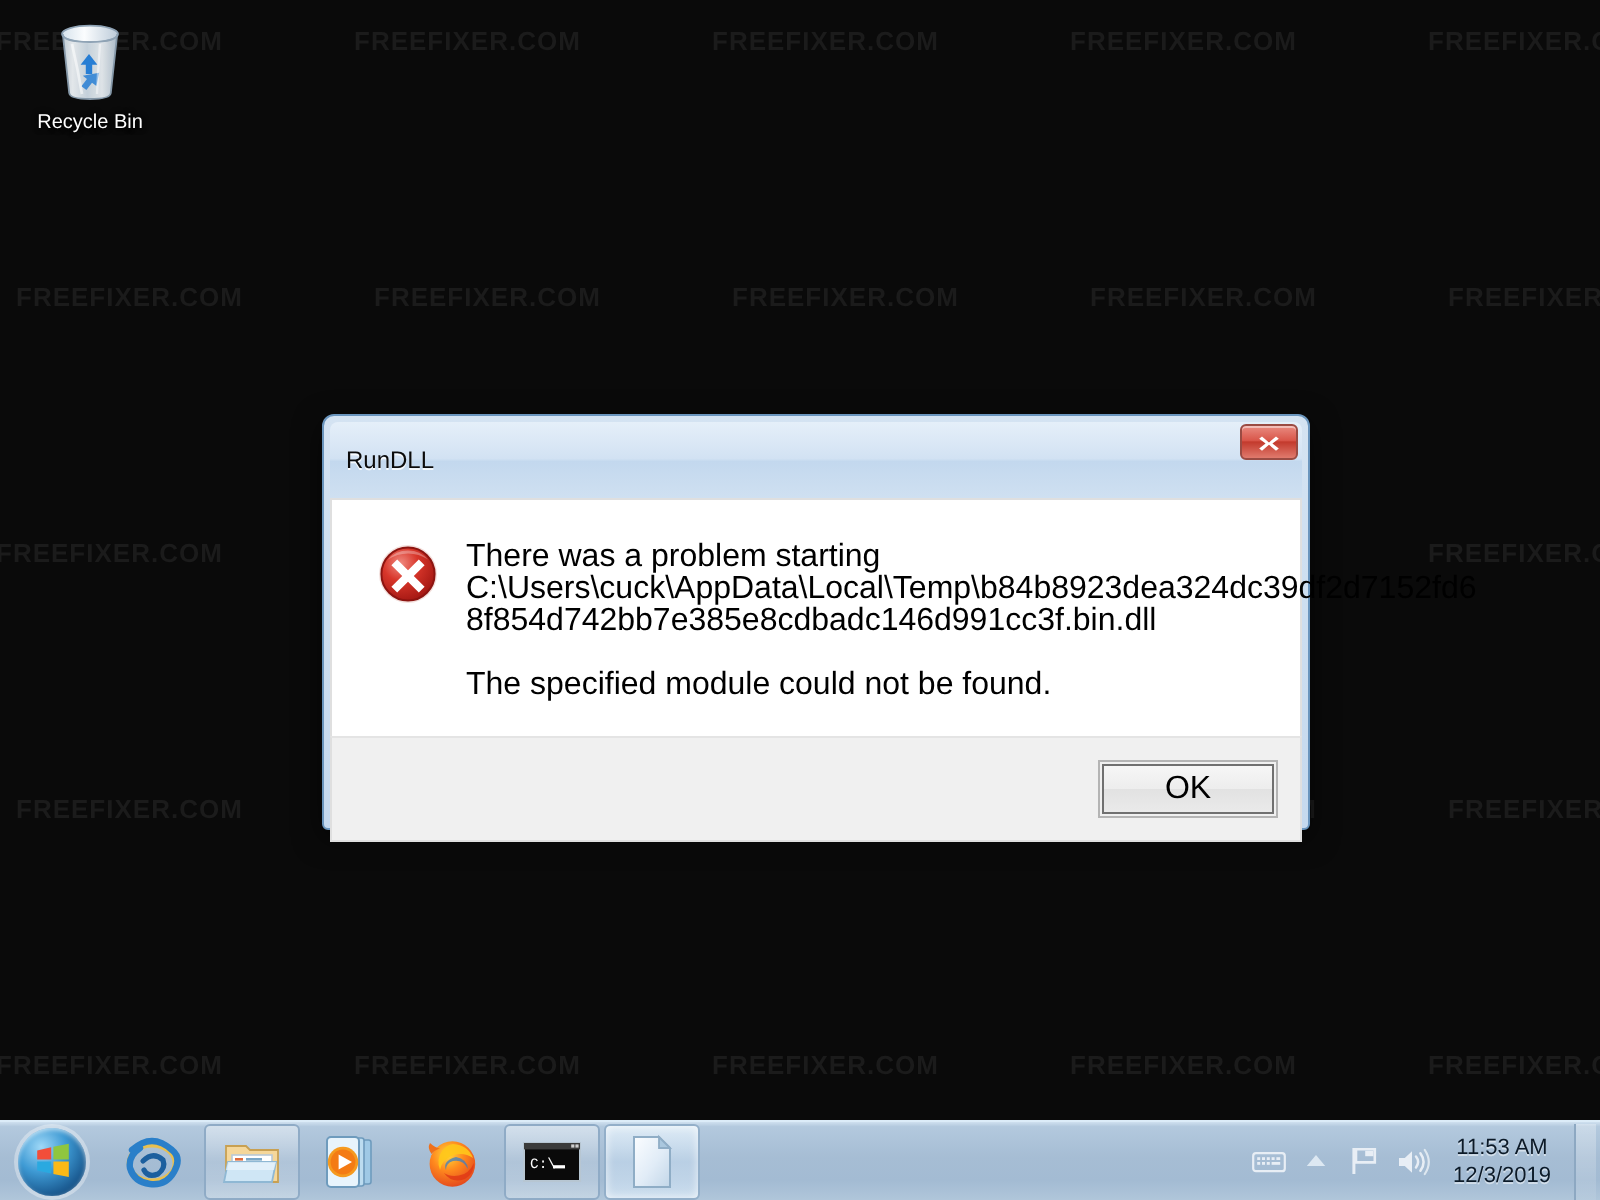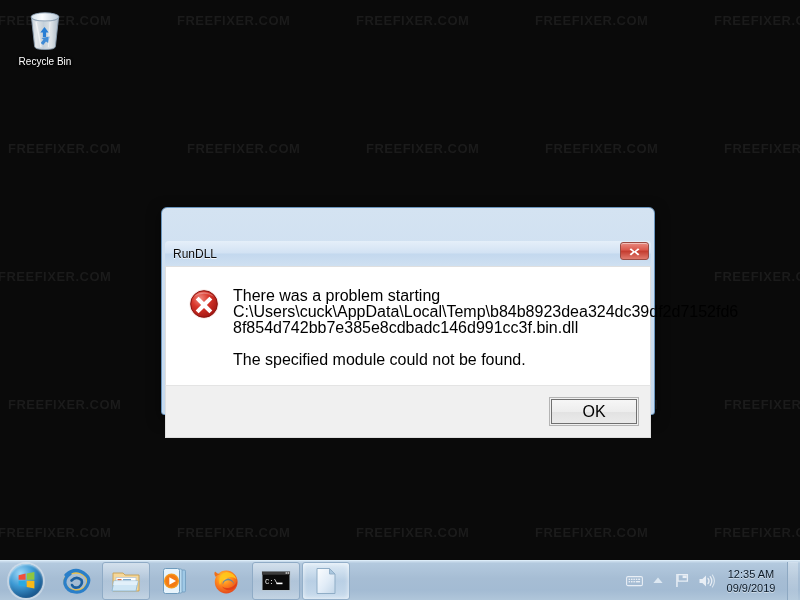--- a/index.html
+++ b/index.html
@@ -67,28 +67,27 @@
     top: 207px;
     width: 494px;
     height: 208px;
     background: linear-gradient(to bottom, #d4e3f2 0%, #c5d9ee 100%);
     border: 1px solid #6a95bd;
     border-radius: 6px 6px 3px 3px;
     padding: 3px;
     box-shadow: 0 4px 14px rgba(0,0,0,0.55);
   }
   .titlebar {
-    height: 25px;
+    height: 38px;
     position: relative;
     display: flex;
     align-items: center;
     padding-left: 8px;
     background: linear-gradient(to bottom, #e5eff9 0%, #d2e2f3 48%, #c3d8ee 52%, #cfe0f1 100%);
     border-radius: 4px 4px 0 0;
-    margin-top: 30px;
   }
   .title-text {
     font-size: 12px;
     color: #0b0b0b;
     text-shadow: 0 1px 0 rgba(255,255,255,0.85);
   }
   .close-btn {
     position: absolute;
     right: 2px;
     top: 1px;
@@ -481,20 +480,20 @@
       <div class="tray-icon">
         <svg width="17" height="14" viewBox="0 0 17 14">
           <path d="M1.5 5 L4.4 5 L8 1.6 L8 12.4 L4.4 9 L1.5 9 Z" fill="#e8eef5"></path>
           <path d="M10 4.3 Q12.1 7 10 9.7" fill="none" stroke="#e8eef5" stroke-width="1.25" stroke-linecap="round"></path>
           <path d="M12.2 2.6 Q15.4 7 12.2 11.4" fill="none" stroke="#e8eef5" stroke-width="1.25" stroke-linecap="round"></path>
           <path d="M14.4 1 Q18.4 7 14.4 13" fill="none" stroke="#e8eef5" stroke-width="1.1" stroke-linecap="round" opacity="0.85"></path>
         </svg>
       </div>
 
       <div id="clock">
-        <span>12:35 AM</span>
-        <span>09/9/2019</span>
+        <span>11:53 AM</span>
+        <span>12/3/2019</span>
       </div>
 
       <div id="show-desktop"></div>
     </div>
   </div>
 </div>
 
 </body></html>

